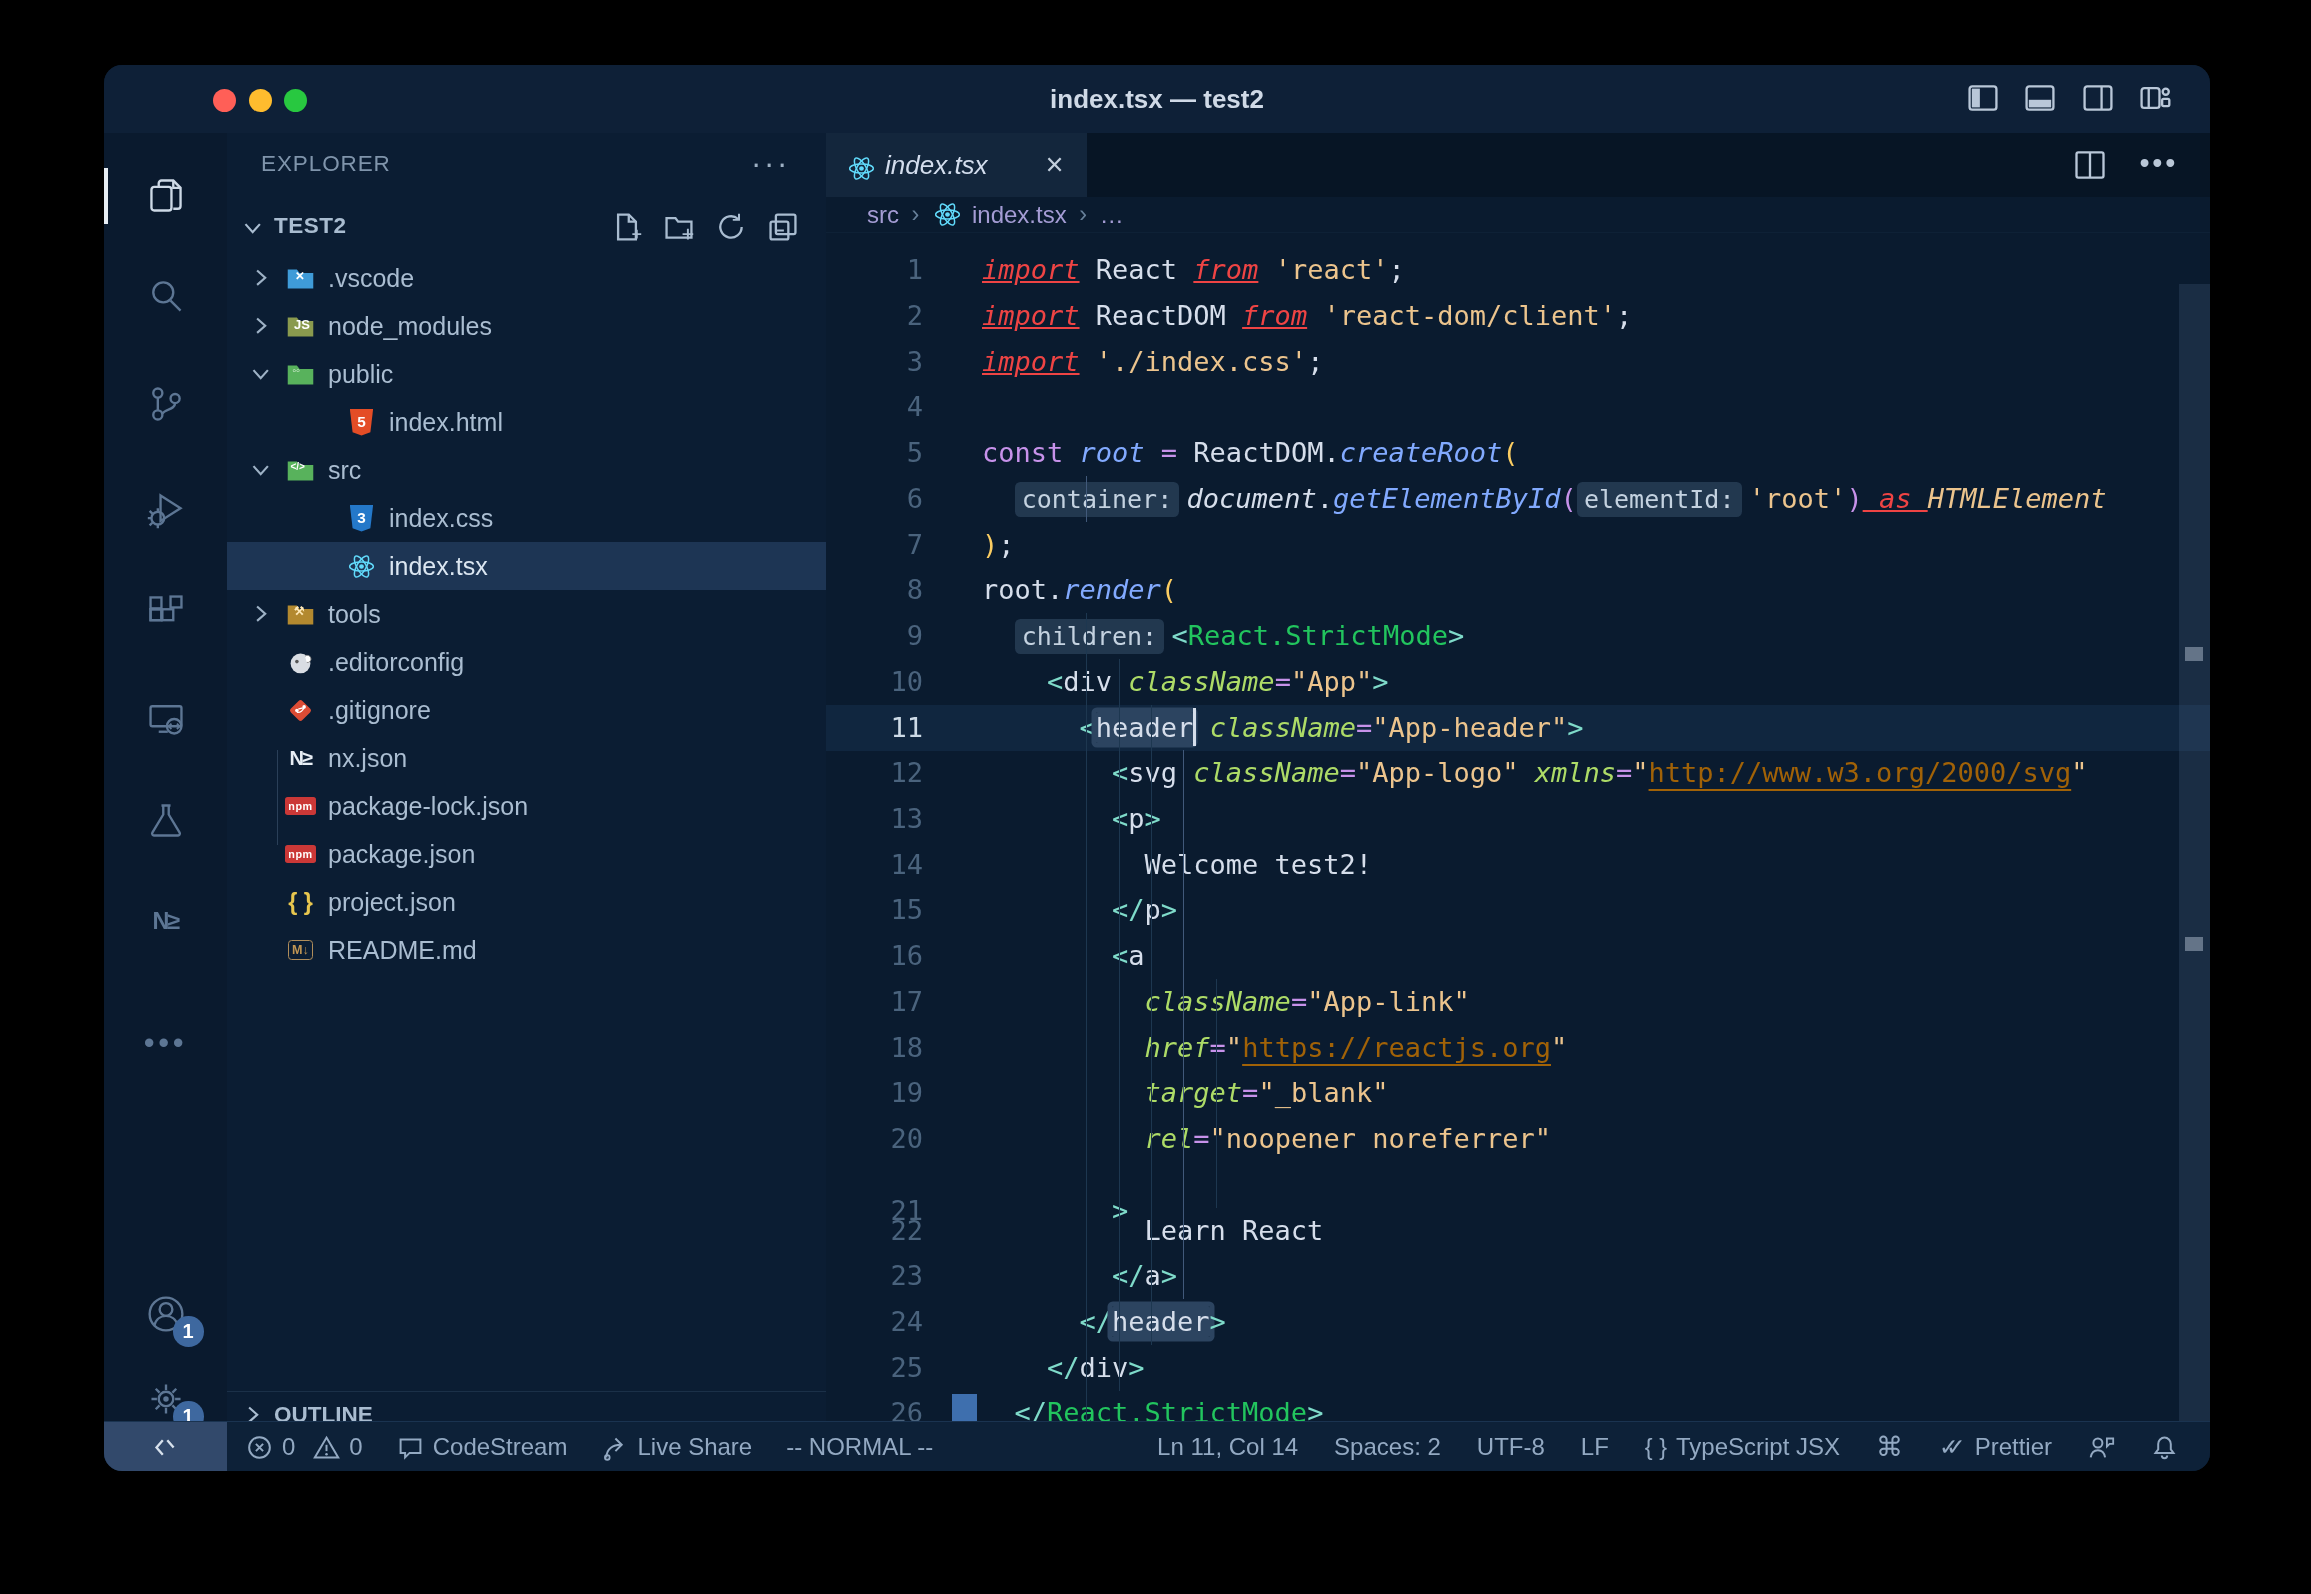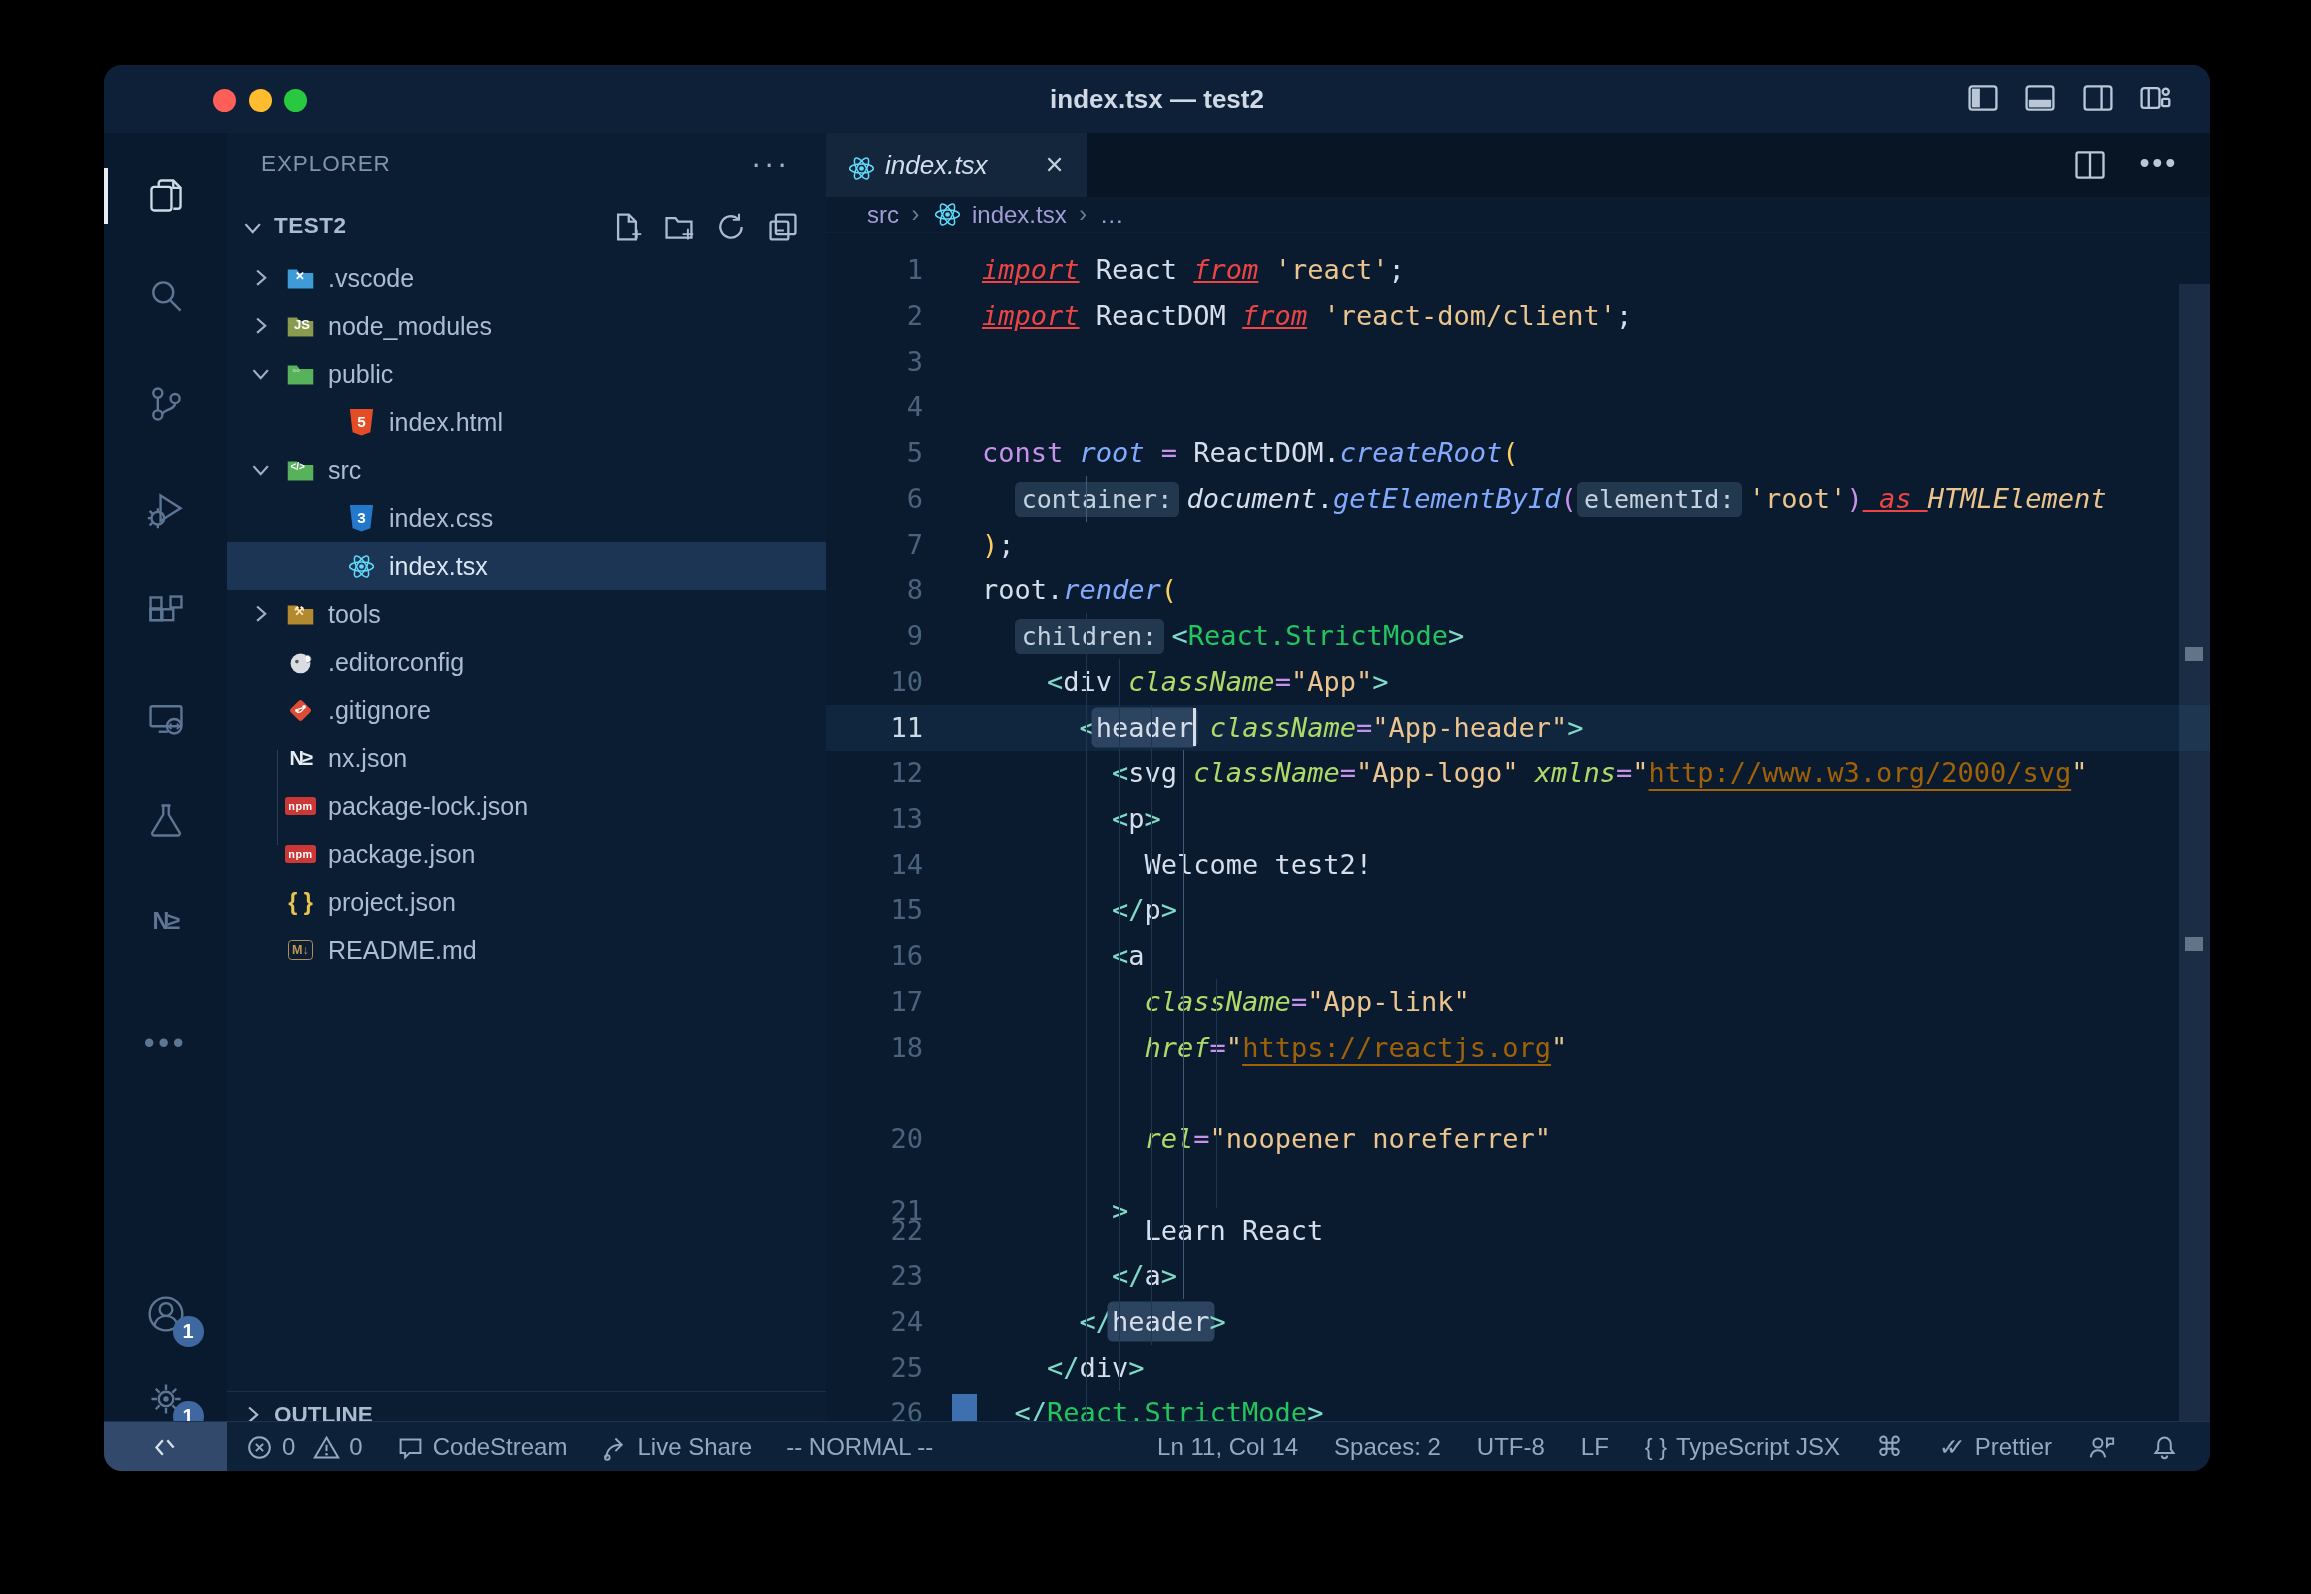--- a/index.html
+++ b/index.html
@@ -469,36 +469,37 @@
           <span>index.tsx</span>
         </span>
         <span class="bc-sep">›</span>
         <span style="display: inline-flex; align-items: center; gap: 9px;">
           <span>…</span>
         </span>
       </div>
     <div id="code-region">
         <div class="cline" style="top: 15.3px;"><span class="lnum">1</span><span class="ctext"><span class="tok-kw">import</span><span class="tok-fg"> React </span><span class="tok-kw">from</span><span class="tok-str"> 'react'</span><span class="tok-fg">;</span></span></div>
         <div class="cline" style="top: 61px;"><span class="lnum">2</span><span class="ctext"><span class="tok-kw">import</span><span class="tok-fg"> ReactDOM </span><span class="tok-kw">from</span><span class="tok-str"> 'react-dom/client'</span><span class="tok-fg">;</span></span></div>
-        <div class="cline" style="top: 107px;"><span class="lnum">3</span></div>
+        <div class="cline" style="top: 107px;"><span class="lnum">3</span><span class="ctext"><span class="tok-kw">import</span><span class="tok-str"> './index.css'</span><span class="tok-fg">;</span></span></div>
         <div class="cline" style="top: 152px;"><span class="lnum">4</span><span class="ctext"></span></div>
         <div class="cline" style="top: 198px;"><span class="lnum">5</span><span class="ctext"><span class="tok-kwu">const </span><span class="tok-fn">root</span><span class="tok-op"> = </span><span class="tok-fg">ReactDOM.</span><span class="tok-fn">createRoot</span><span class="tok-b1">(</span></span></div>
         <div class="cline" style="top: 244px;"><span class="lnum">6</span><span class="ctext"><span class="tok-fg">  </span><span class="tok-inlay">container:</span><span class="tok-itfg">document</span><span class="tok-fg">.</span><span class="tok-fn">getElementById</span><span class="tok-b2">(</span><span class="tok-inlay">elementId:</span><span class="tok-str">'root'</span><span class="tok-b2">)</span><span class="tok-kw"> as </span><span class="tok-typ">HTMLElement</span></span></div>
         <div class="cline" style="top: 290px;"><span class="lnum">7</span><span class="ctext"><span class="tok-b1">)</span><span class="tok-fg">;</span></span></div>
         <div class="cline" style="top: 335px;"><span class="lnum">8</span><span class="ctext"><span class="tok-fg">root.</span><span class="tok-fn">render</span><span class="tok-b1">(</span></span></div>
         <div class="cline" style="top: 381px;"><span class="lnum">9</span><span class="ctext"><span class="tok-fg">  </span><span class="tok-inlay">children:</span><span class="tok-pn">&lt;</span><span class="tok-cmp">React.StrictMode</span><span class="tok-pn">&gt;</span></span></div>
         <div class="cline" style="top: 427px;"><span class="lnum">10</span><span class="ctext"><span class="tok-fg">    </span><span class="tok-pn">&lt;</span><span class="tok-tag">div </span><span class="tok-attr">className</span><span class="tok-op">=</span><span class="tok-str">"App"</span><span class="tok-pn">&gt;</span></span></div>
         <div class="cline cur" style="top: 473px;"><span class="lnum">11</span><span class="ctext"><span class="tok-fg">      </span><span class="tok-pn">&lt;</span><span class="tok-whl">header</span><span class="tok-tag"> </span><span class="tok-attr">className</span><span class="tok-op">=</span><span class="tok-str">"App-header"</span><span class="tok-pn">&gt;</span></span></div>
         <div class="cline" style="top: 518px;"><span class="lnum">12</span><span class="ctext"><span class="tok-fg">        </span><span class="tok-pn">&lt;</span><span class="tok-tag">svg </span><span class="tok-attr">className</span><span class="tok-op">=</span><span class="tok-str">"App-logo" </span><span class="tok-attr">xmlns</span><span class="tok-op">=</span><span class="tok-str">"</span><span class="tok-lnk">http://www.w3.org/2000/svg</span><span class="tok-str">"</span></span></div>
         <div class="cline" style="top: 564px;"><span class="lnum">13</span><span class="ctext"><span class="tok-fg">        </span><span class="tok-pn">&lt;</span><span class="tok-tag">p</span><span class="tok-pn">&gt;</span></span></div>
         <div class="cline" style="top: 610px;"><span class="lnum">14</span><span class="ctext"><span class="tok-fg">          Welcome test2!</span></span></div>
         <div class="cline" style="top: 655px;"><span class="lnum">15</span><span class="ctext"><span class="tok-fg">        </span><span class="tok-pn">&lt;/</span><span class="tok-tag">p</span><span class="tok-pn">&gt;</span></span></div>
         <div class="cline" style="top: 701px;"><span class="lnum">16</span><span class="ctext"><span class="tok-fg">        </span><span class="tok-pn">&lt;</span><span class="tok-tag">a</span></span></div>
         <div class="cline" style="top: 747px;"><span class="lnum">17</span><span class="ctext"><span class="tok-fg">          </span><span class="tok-attr">className</span><span class="tok-op">=</span><span class="tok-str">"App-link"</span></span></div>
         <div class="cline" style="top: 793px;"><span class="lnum">18</span><span class="ctext"><span class="tok-fg">          </span><span class="tok-attr">href</span><span class="tok-op">=</span><span class="tok-str">"</span><span class="tok-lnk">https://reactjs.org</span><span class="tok-str">"</span></span></div>
+        <div class="cline" style="top: 838px;"><span class="lnum">19</span><span class="ctext"><span class="tok-fg">          </span><span class="tok-attr">target</span><span class="tok-op">=</span><span class="tok-str">"_blank"</span></span></div>
         <div class="cline" style="top: 884px;"><span class="lnum">20</span><span class="ctext"><span class="tok-fg">          </span><span class="tok-attr">rel</span><span class="tok-op">=</span><span class="tok-str">"noopener noreferrer"</span></span></div>
         <div class="cline" style="top: 956px;"><span class="lnum">21</span><span class="ctext"><span class="tok-fg">        </span><span class="tok-pn">&gt;</span></span></div>
         <div class="cline" style="top: 976px;"><span class="lnum">22</span><span class="ctext"><span class="tok-fg">          Learn React</span></span></div>
         <div class="cline" style="top: 1021px;"><span class="lnum">23</span><span class="ctext"><span class="tok-fg">        </span><span class="tok-pn">&lt;/</span><span class="tok-tag">a</span><span class="tok-pn">&gt;</span></span></div>
         <div class="cline" style="top: 1067px;"><span class="lnum">24</span><span class="ctext"><span class="tok-fg">      </span><span class="tok-pn">&lt;/</span><span class="tok-whl">header</span><span class="tok-pn">&gt;</span></span></div>
         <div class="cline" style="top: 1113px;"><span class="lnum">25</span><span class="ctext"><span class="tok-fg">    </span><span class="tok-pn">&lt;/</span><span class="tok-tag">div</span><span class="tok-pn">&gt;</span></span></div>
         <div class="cline" style="top: 1158px;"><span class="lnum">26</span><span class="ctext"><span class="tok-fg">  </span><span class="tok-pn">&lt;/</span><span class="tok-cmp">React.StrictMode</span><span class="tok-pn">&gt;</span></span></div>
         <div class="iguide on" style="left: 260px; top: 244px; height: 46px;"></div>
         <div class="iguide" style="left: 260px; top: 381px; height: 808px;"></div>
         <div class="iguide" style="left: 293px; top: 427px; height: 732px;"></div>

